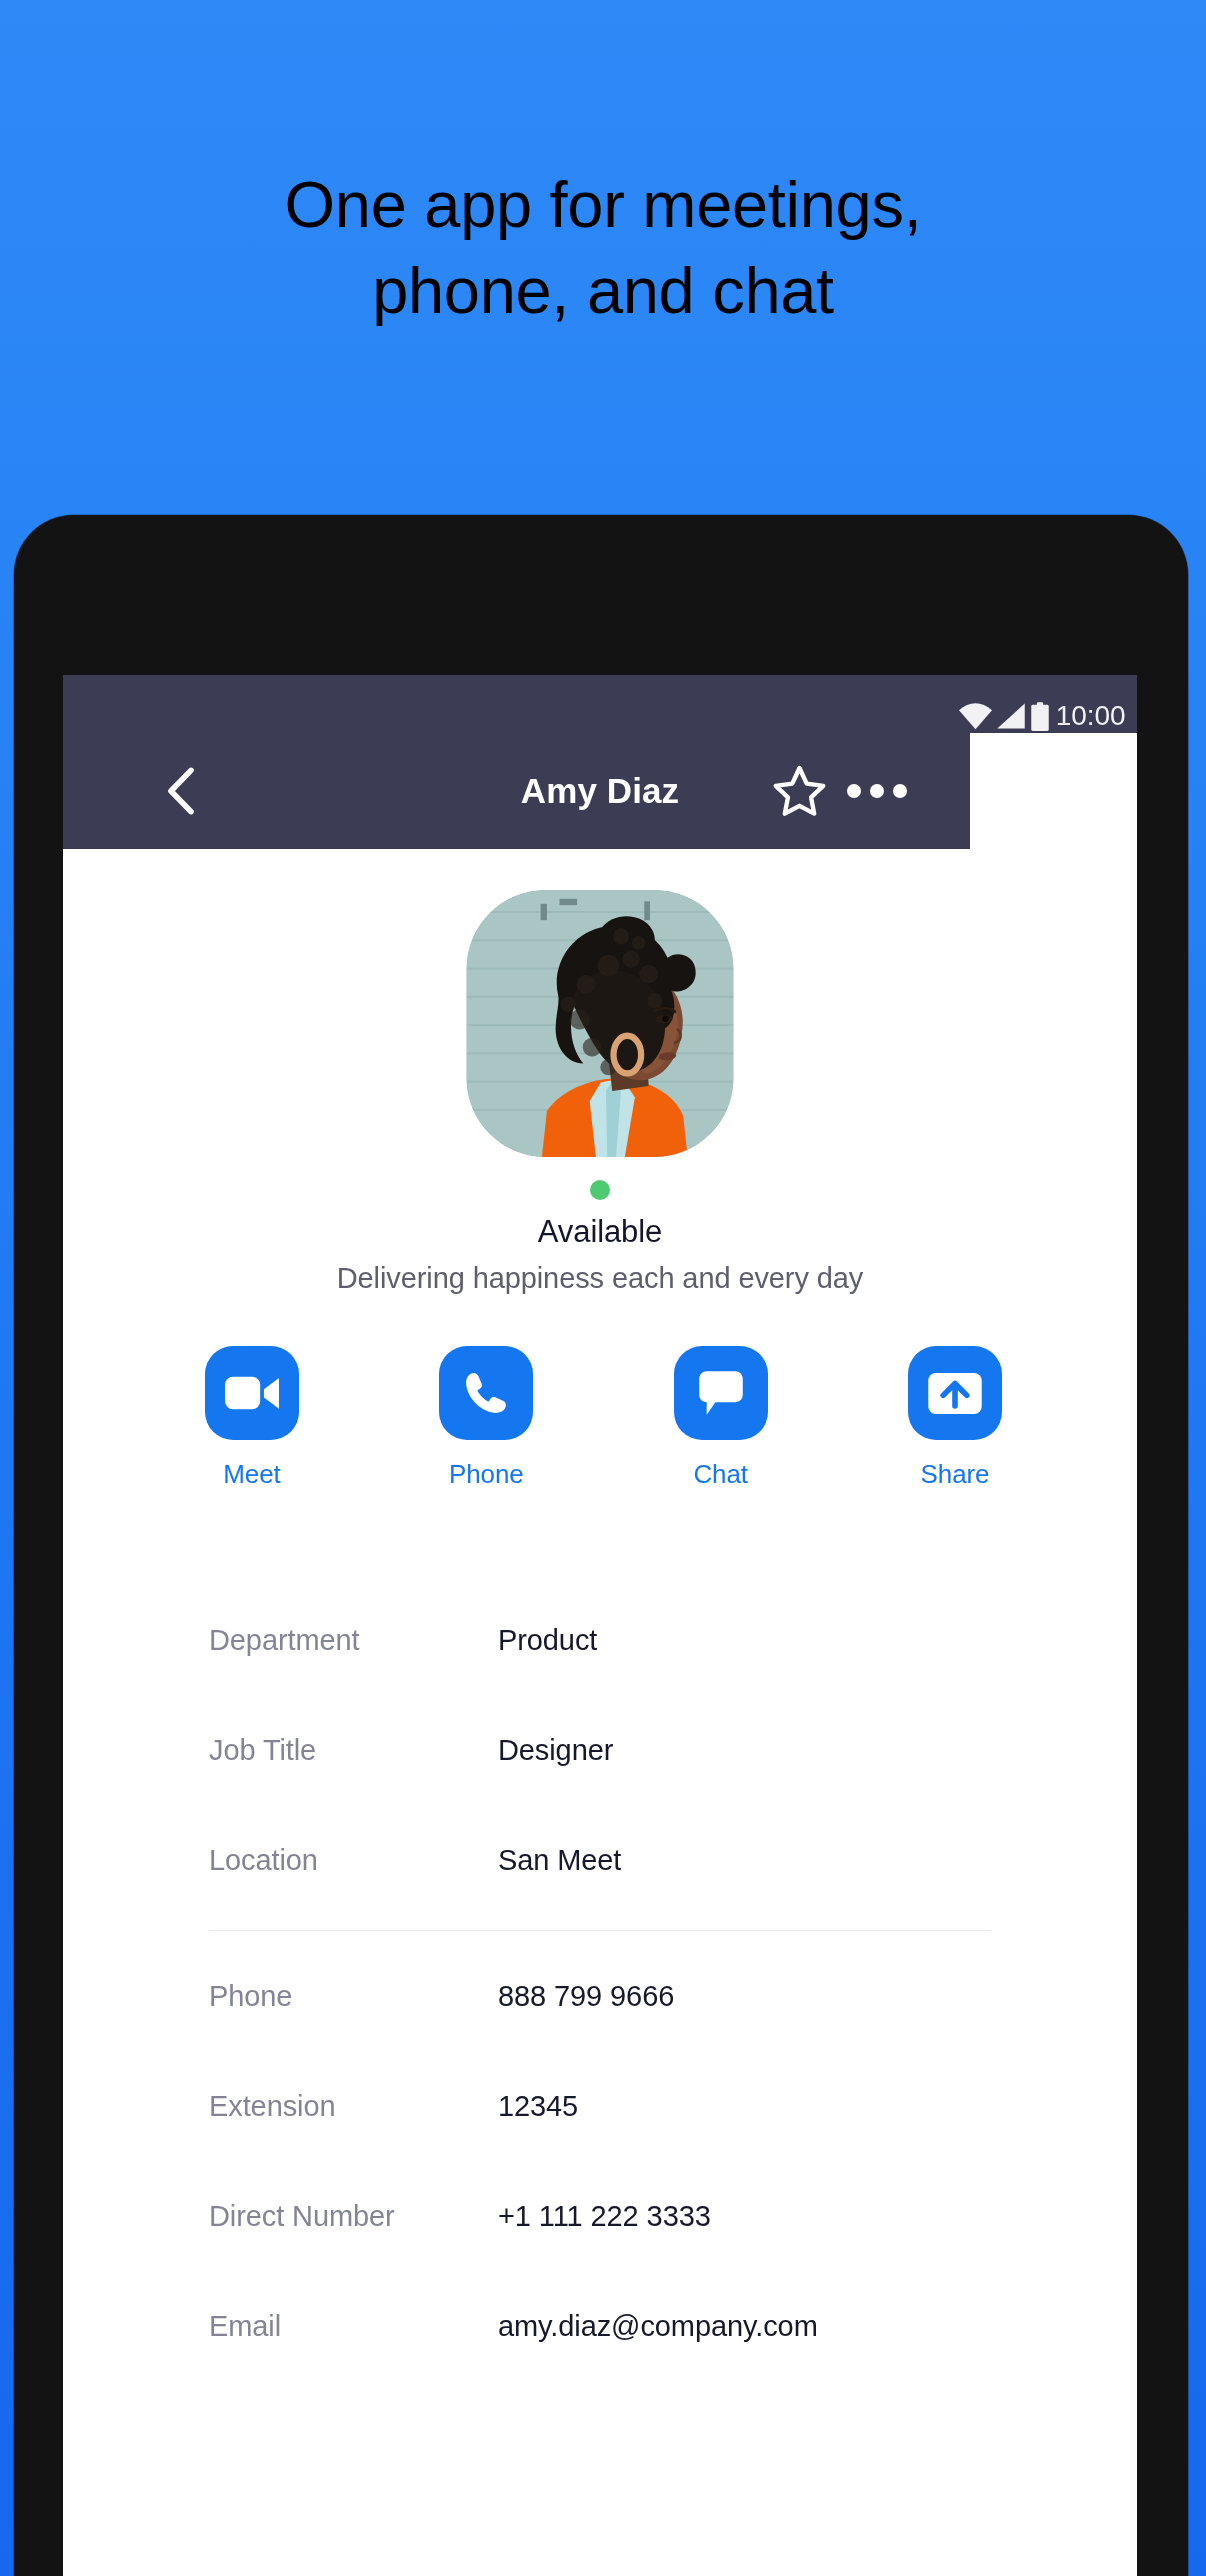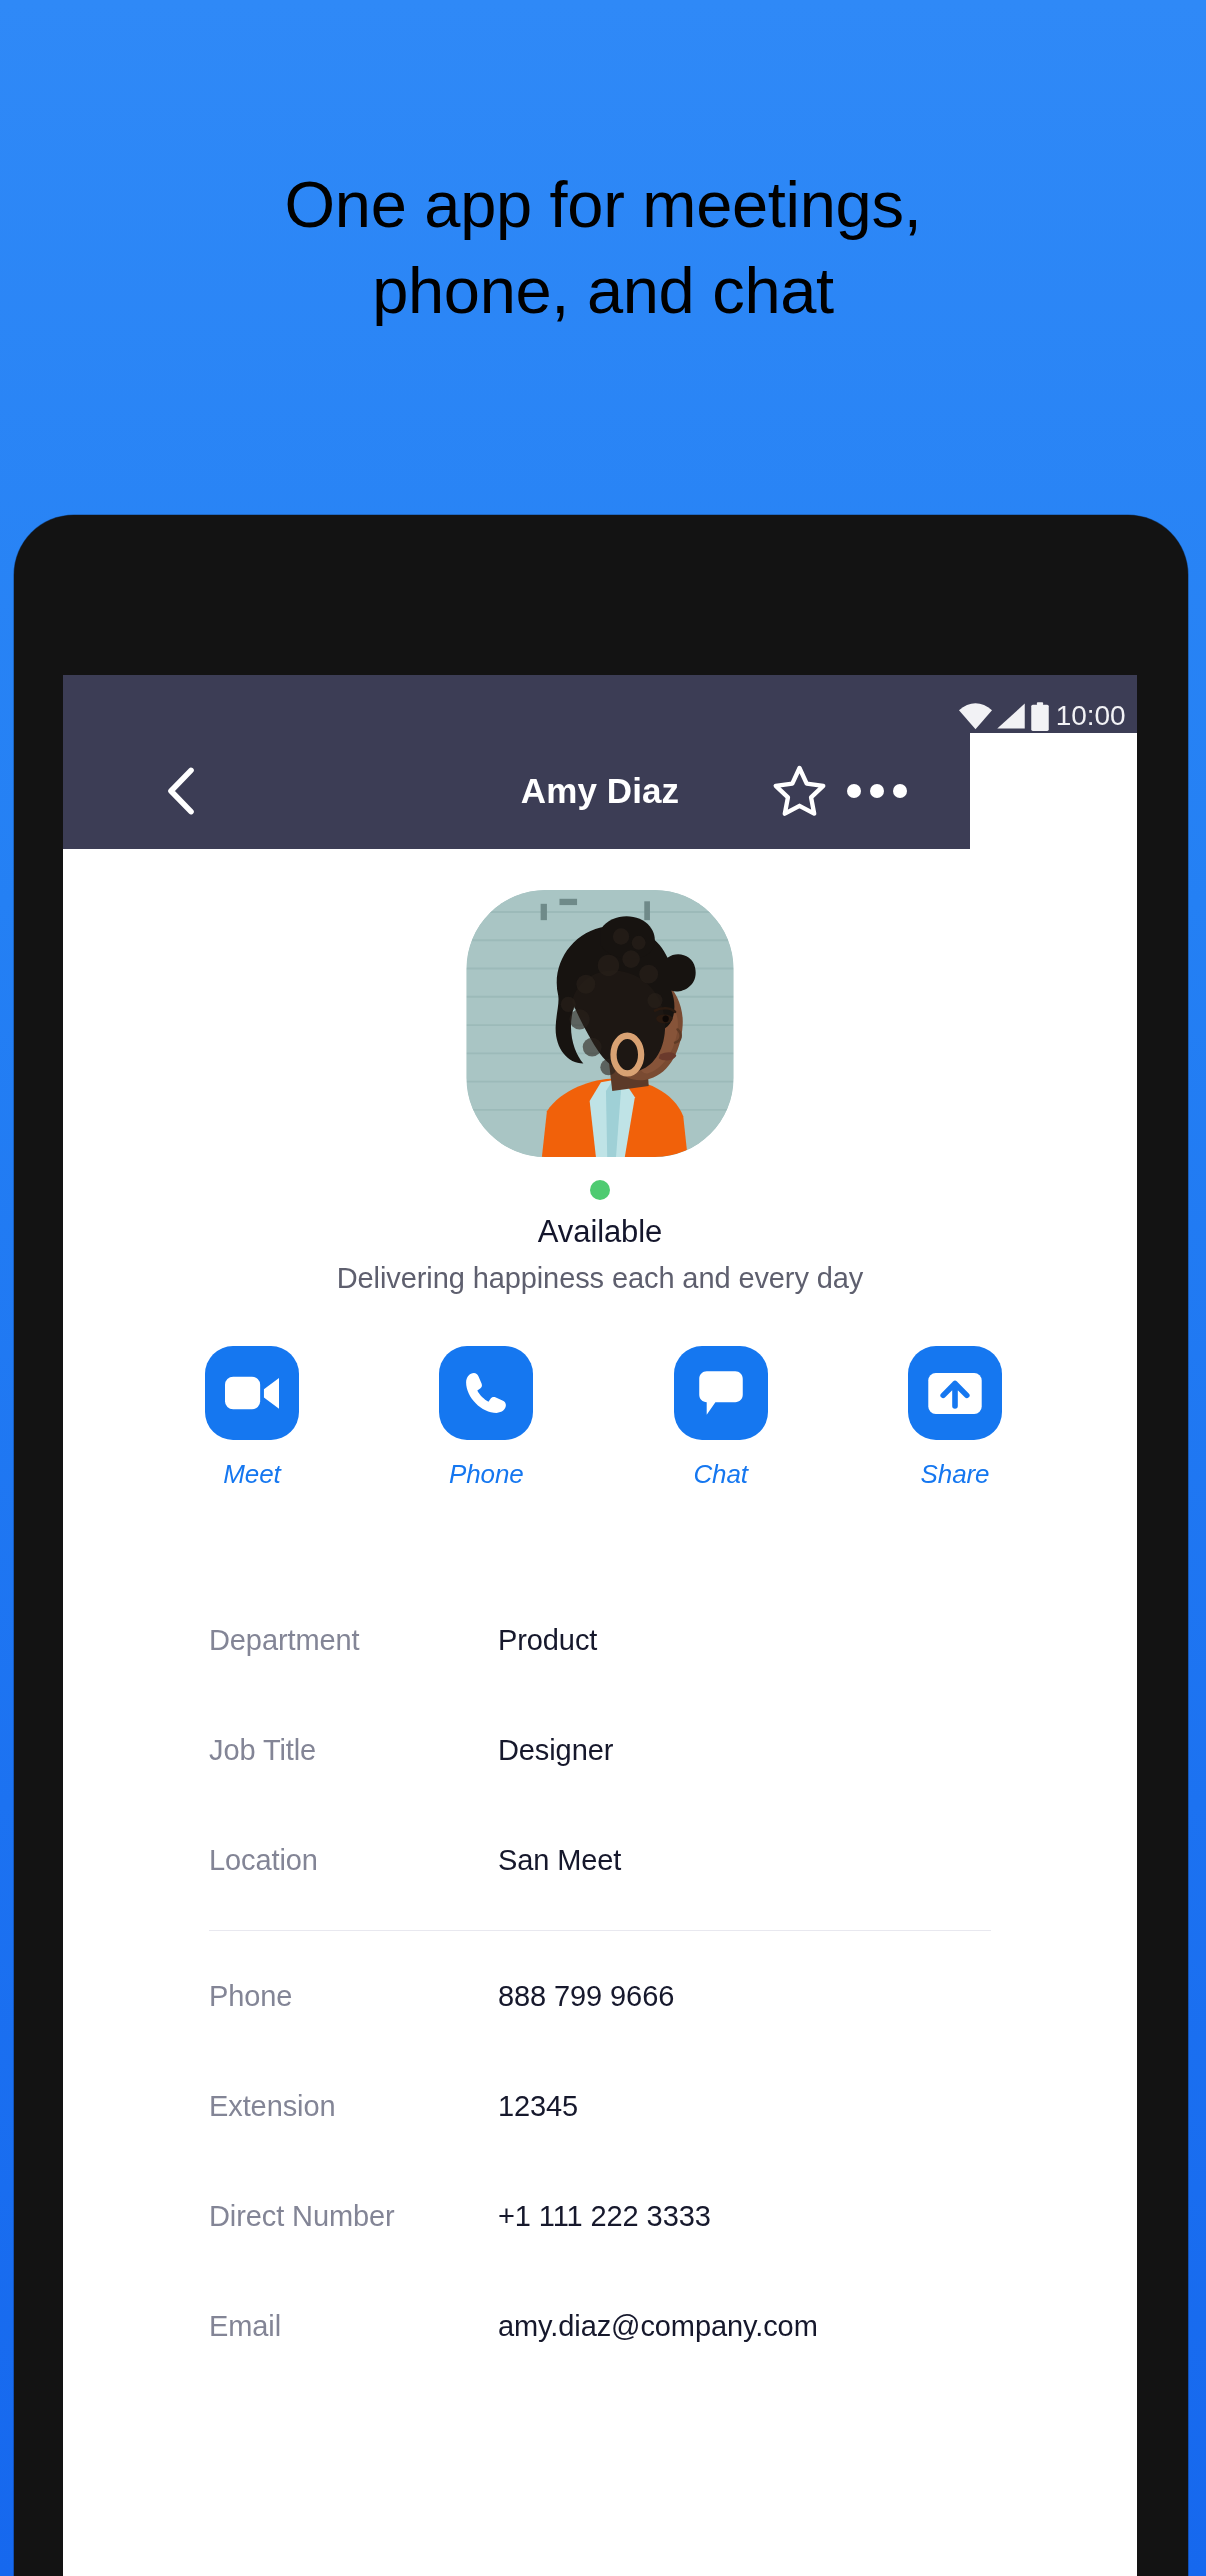--- a/index.html
+++ b/index.html
@@ -219,21 +219,20 @@
     letter-spacing: -0.1px;
   }
 
   
   .actions {
     position: absolute;
     left: 126px; top: 496px;
     width: 829px;
     display: flex;
     justify-content: space-between;
-    font-style: italic;
   }
   .action {
     width: 126px;
     display: flex;
     flex-direction: column;
     align-items: center;
     cursor: pointer;
   }
   .action-tile {
     width: 94px; height: 94px;

